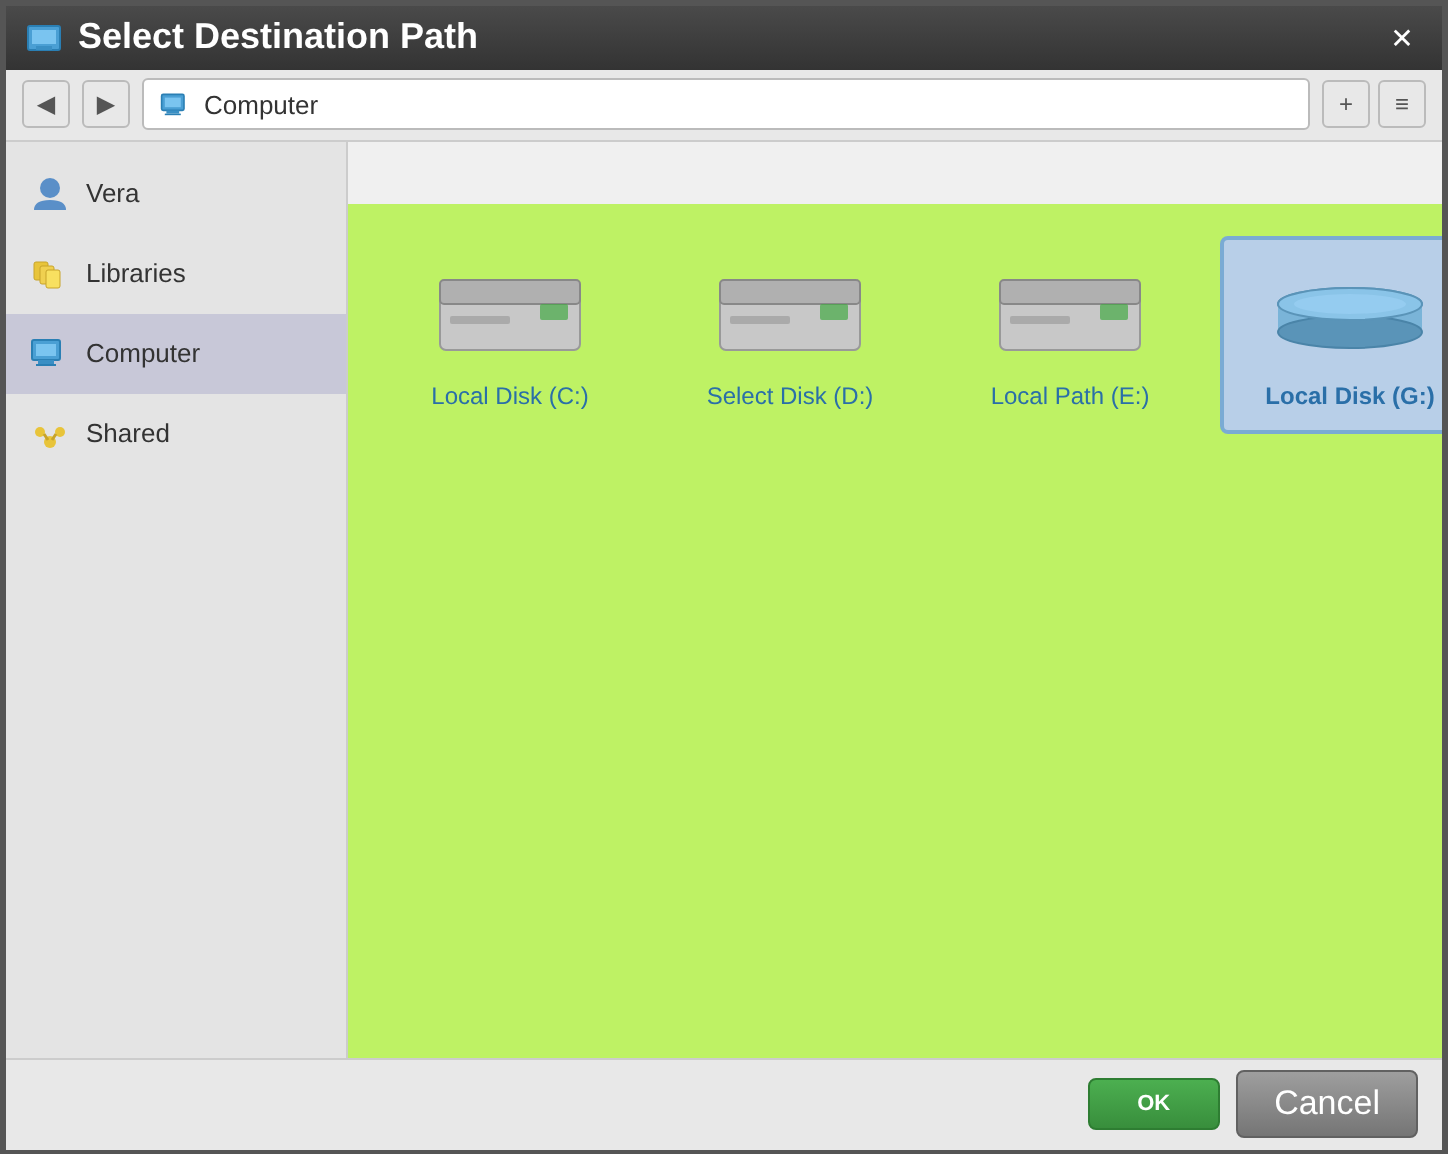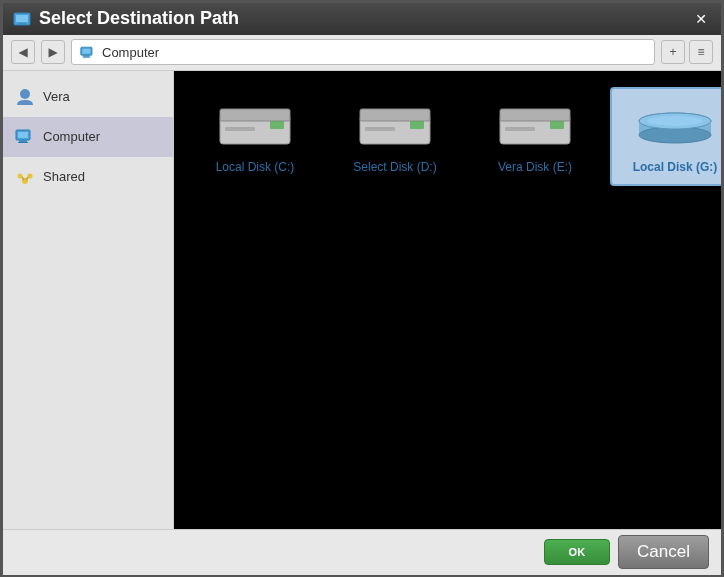--- a/index.html
+++ b/index.html
@@ -135,25 +135,26 @@
     .sidebar-item.active {
       background: #c8c8d8;
     }
     .sidebar-item-icon {
       width: 20px;
       height: 20px;
       flex-shrink: 0;
     }
     .content-area {
       flex: 1;
-      background: #000000;
+      background: #bef264;
       padding: 16px;
       display: flex;
       flex-direction: column;
       overflow: auto;
+      margin-top: 31px;
     }
     .disk-grid {
       display: grid;
       grid-template-columns: repeat(4, 130px);
       gap: 10px;
       align-content: start;
     }
     .disk-item {
       display: flex;
       flex-direction: column;
@@ -252,20 +253,28 @@
     <div class="sidebar">
 
       <div class="sidebar-item">
         <svg class="sidebar-item-icon" viewBox="0 0 20 20">
           <circle cx="10" cy="7" r="5" fill="#5a8fc8"></circle>
           <path d="M2 18 Q2 13 10 13 Q18 13 18 18" fill="#5a8fc8"></path>
         </svg>
         <span>Vera</span>
       </div>
 
+      <div class="sidebar-item">
+        <svg class="sidebar-item-icon" viewBox="0 0 20 20">
+          <rect x="2" y="4" width="7" height="9" rx="1" fill="#e8c43a" stroke="#c8a42a" stroke-width="0.5"></rect>
+          <rect x="5" y="6" width="7" height="9" rx="1" fill="#f0d050" stroke="#c8a42a" stroke-width="0.5"></rect>
+          <rect x="8" y="8" width="7" height="9" rx="1" fill="#f8e060" stroke="#c8a42a" stroke-width="0.5"></rect>
+        </svg>
+        <span>Libraries</span>
+      </div>
 
       <div class="sidebar-item active">
         <svg class="sidebar-item-icon" viewBox="0 0 20 16">
           <rect x="1" y="1" width="14" height="10" rx="1" fill="#4a9fd4" stroke="#2a7fb4" stroke-width="1"></rect>
           <rect x="3" y="3" width="10" height="6" fill="#7ac4f0"></rect>
           <rect x="4" y="11" width="8" height="2" fill="#3a8fc4"></rect>
           <rect x="3" y="13" width="10" height="1" fill="#2a7fb4"></rect>
         </svg>
         <span>Computer</span>
       </div>
@@ -311,21 +320,21 @@
 
         <div class="disk-item">
           <div class="disk-icon-wrapper">
             <svg viewBox="0 0 80 50" width="80" height="50">
               <rect x="5" y="15" width="70" height="28" rx="3" fill="#c8c8c8" stroke="#999" stroke-width="1"></rect>
               <rect x="5" y="8" width="70" height="12" rx="2" fill="#b0b0b0" stroke="#888" stroke-width="1"></rect>
               <rect x="55" y="20" width="14" height="8" rx="1" fill="#4a4" opacity="0.7"></rect>
               <rect x="10" y="26" width="30" height="4" rx="1" fill="#aaa"></rect>
             </svg>
           </div>
-          <span class="disk-label">Vera Disk (E:)</span>
+          <span class="disk-label">Local Path (E:)</span>
         </div>
 
         <div class="disk-item selected">
           <div class="disk-icon-wrapper">
             <svg viewBox="0 0 80 50" width="80" height="50">
 
               <ellipse cx="40" cy="20" rx="36" ry="8" fill="#7ab4d8" stroke="#5a94b8" stroke-width="1"></ellipse>
               <rect x="4" y="20" width="72" height="14" fill="#7ab4d8" stroke="#5a94b8" stroke-width="0"></rect>
               <ellipse cx="40" cy="34" rx="36" ry="8" fill="#5a94b8" stroke="#4a84a8" stroke-width="1"></ellipse>
               <ellipse cx="40" cy="20" rx="36" ry="8" fill="#8ac4e8" stroke="#5a94b8" stroke-width="1"></ellipse>

